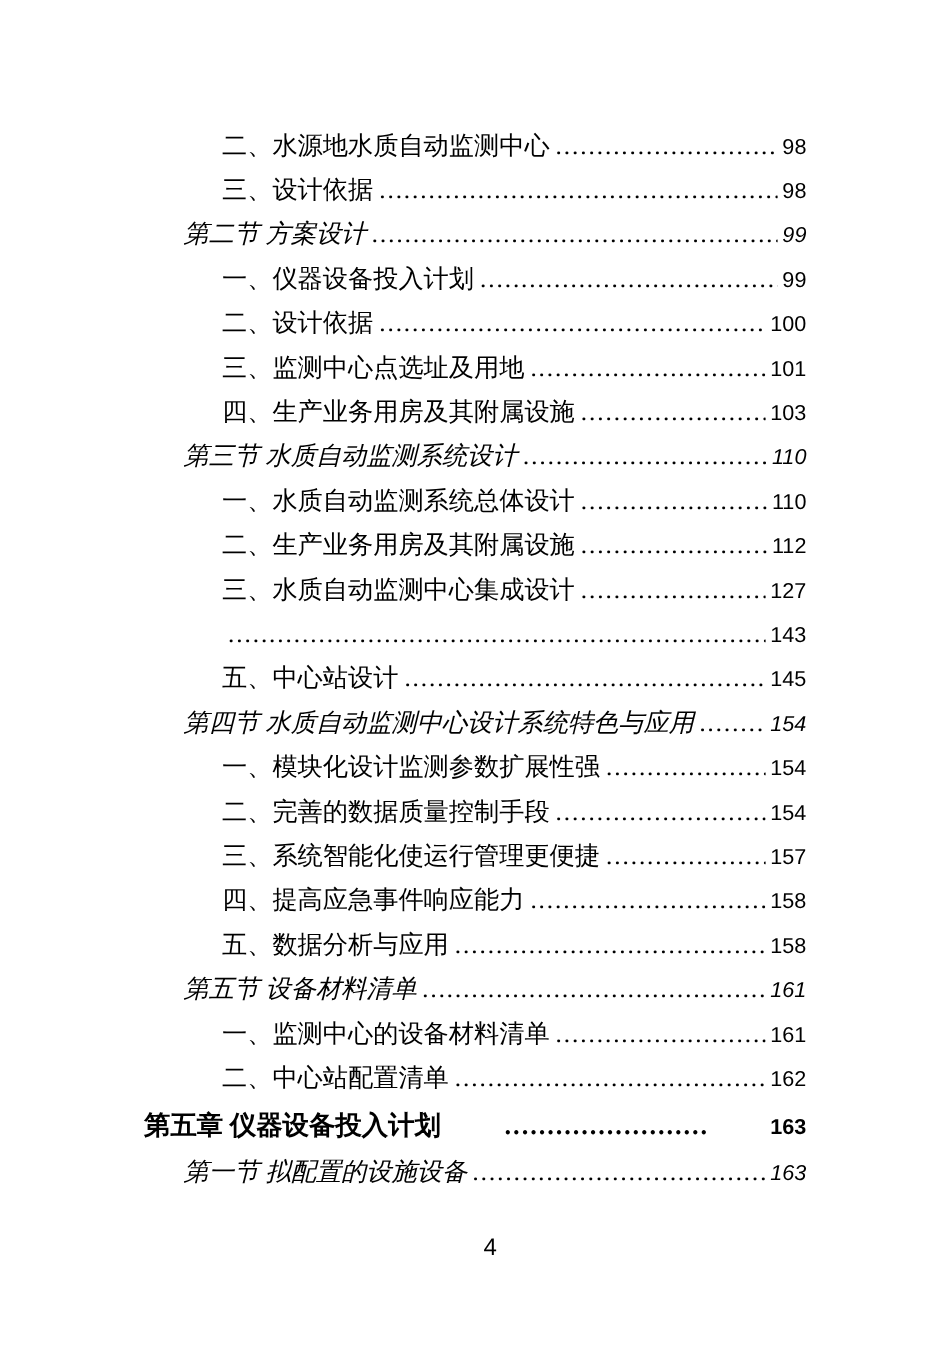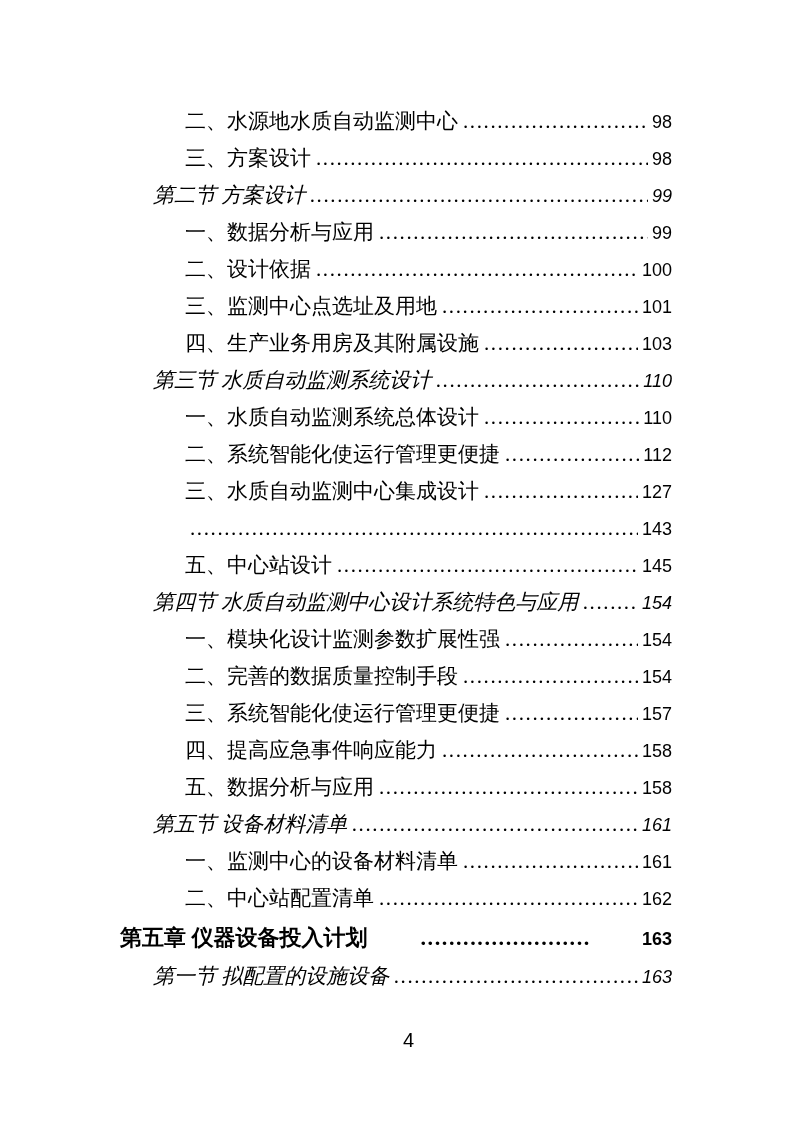--- a/index.html
+++ b/index.html
@@ -83,33 +83,33 @@
 
   <div class="toc">
 
     <div class="toc-row lvl-sub">
       <span class="toc-label">二、水源地水质自动监测中心</span>
       <span class="toc-dots"></span>
       <span class="toc-page">98</span>
     </div>
 
     <div class="toc-row lvl-sub">
-      <span class="toc-label">三、方案设计</span>
+      <span class="toc-label">三、设计依据</span>
       <span class="toc-dots"></span>
       <span class="toc-page">98</span>
     </div>
 
     <div class="toc-row lvl-section">
       <span class="toc-label">第二节 方案设计</span>
       <span class="toc-dots"></span>
       <span class="toc-page">99</span>
     </div>
 
     <div class="toc-row lvl-sub">
-      <span class="toc-label">一、数据分析与应用</span>
+      <span class="toc-label">一、仪器设备投入计划</span>
       <span class="toc-dots"></span>
       <span class="toc-page">99</span>
     </div>
 
     <div class="toc-row lvl-sub">
       <span class="toc-label">二、设计依据</span>
       <span class="toc-dots"></span>
       <span class="toc-page">100</span>
     </div>
 
@@ -131,21 +131,21 @@
       <span class="toc-page">110</span>
     </div>
 
     <div class="toc-row lvl-sub">
       <span class="toc-label">一、水质自动监测系统总体设计</span>
       <span class="toc-dots"></span>
       <span class="toc-page">110</span>
     </div>
 
     <div class="toc-row lvl-sub">
-      <span class="toc-label">二、系统智能化使运行管理更便捷</span>
+      <span class="toc-label">二、生产业务用房及其附属设施</span>
       <span class="toc-dots"></span>
       <span class="toc-page">112</span>
     </div>
 
     <div class="toc-row lvl-sub">
       <span class="toc-label">三、水质自动监测中心集成设计</span>
       <span class="toc-dots"></span>
       <span class="toc-page">127</span>
     </div>
 

